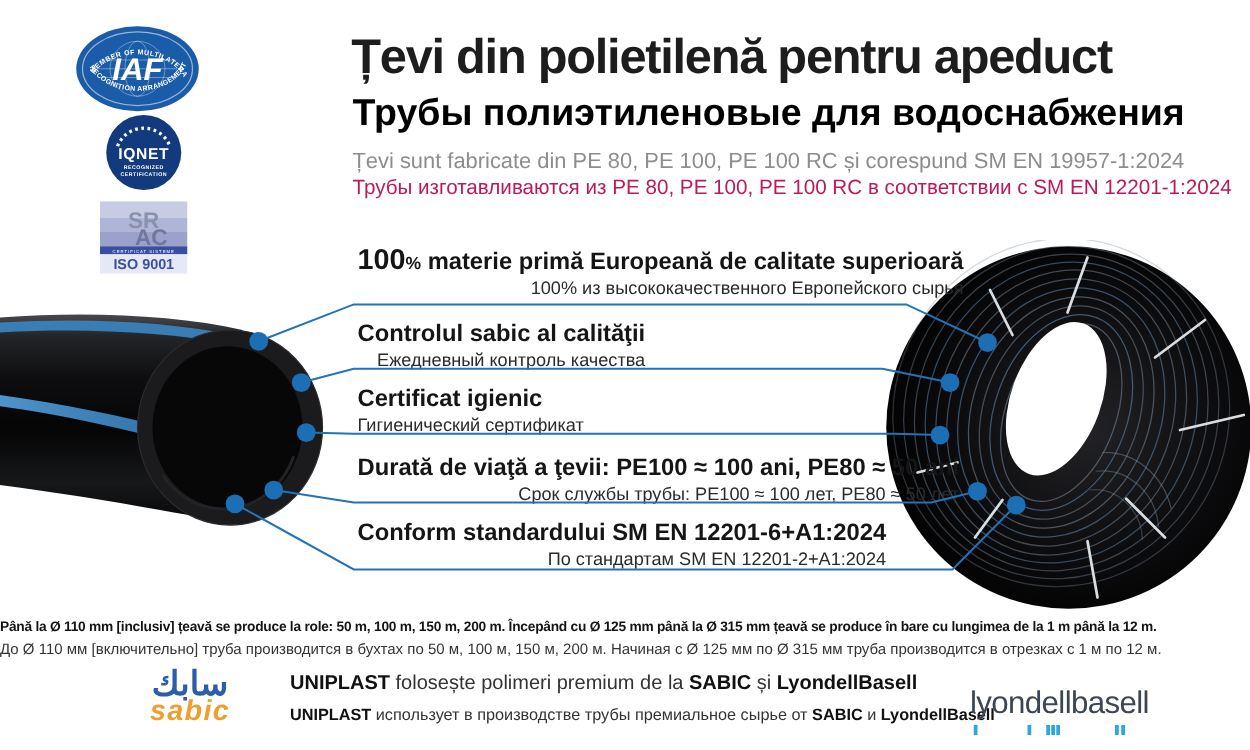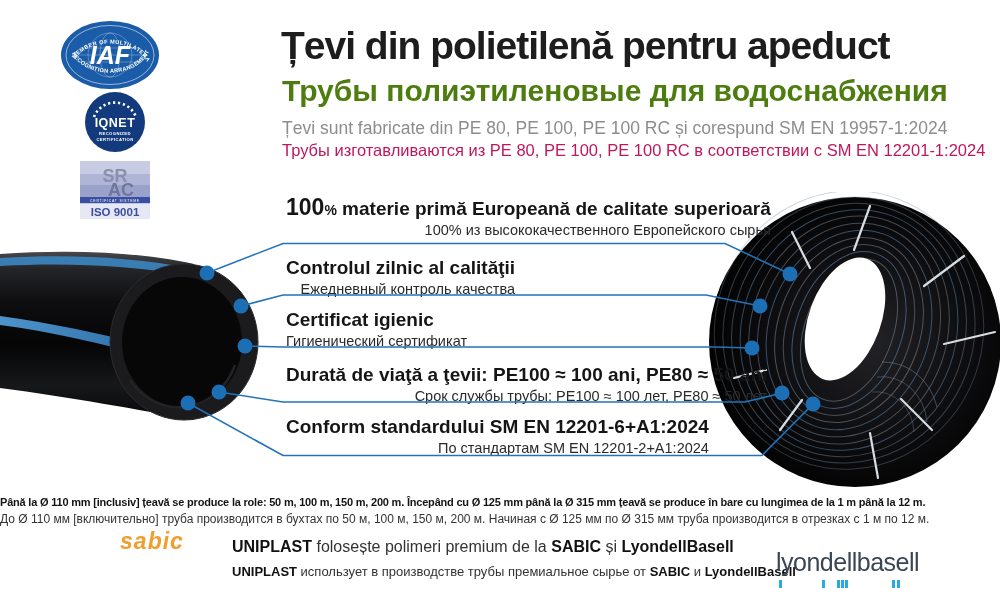--- a/index.html
+++ b/index.html
@@ -7,21 +7,21 @@
   .page{position:relative;width:1000px;height:600px;background:#fff;}
 
   
   .cert{position:absolute;}
   #iaf{left:58px;top:18px;width:104px;height:74px;}
   #iqnet{left:84px;top:91px;width:62px;height:62px;}
   #srac{left:80px;top:161px;width:70px;height:58px;}
 
   
   .title-ro{position:absolute;left:281px;top:24px;font-size:39px;font-weight:800;letter-spacing:-1px;color:#1d1d1d;white-space:nowrap;}
-  .title-ru{position:absolute;left:282px;top:74px;font-size:30px;font-weight:700;color:#4d7c0f;white-space:nowrap;}
+  .title-ru{position:absolute;left:282px;top:74px;font-size:30px;font-weight:700;color:#000000;white-space:nowrap;}
   .desc-ro{position:absolute;left:282px;top:118px;font-size:17.5px;color:#8d8d8d;white-space:nowrap;}
   .desc-ru{position:absolute;left:282px;top:141px;font-size:16.5px;color:#be185d;white-space:nowrap;}
 
   
   .feature{position:absolute;left:286px;white-space:nowrap;}
   .feature .t{color:#151515;line-height:20px;}
   .f-big{font-size:23px;font-weight:800;}
   .f-small{font-size:14px;font-weight:800;}
   .f-rest{font-size:19px;font-weight:800;}
   .feature .s{font-size:14.5px;color:#2a2a2a;line-height:18px;margin-top:1px;text-align:right;}
@@ -158,21 +158,21 @@
       <line x1="88" y1="238" x2="110" y2="208"></line>
       <line x1="42" y1="186" x2="74" y2="178"></line>
     </g>
   </svg>
 
   <div id="f1" class="feature">
     <div class="t"><span class="f-big">100</span><span class="f-small">%</span><span class="f-rest"> materie primă Europeană de calitate superioară</span></div>
     <div class="s">100% из высококачественного Европейского сырья</div>
   </div>
   <div id="f2" class="feature">
-    <div class="t"><span class="f-rest">Controlul zilnic al calităţii</span></div>
+    <div class="t"><span class="f-rest">Controlul sabic al calităţii</span></div>
     <div class="s">Ежедневный контроль качества</div>
   </div>
   <div id="f3" class="feature">
     <div class="t"><span class="f-rest">Certificat igienic</span></div>
     <div class="s">Гигиенический сертификат</div>
   </div>
   <div id="f4" class="feature">
     <div class="t"><span class="f-rest">Durată de viaţă a ţevii: PE100 ≈ 100 ani, PE80 ≈ 50 ani</span></div>
     <div class="s">Срок службы трубы: PE100 ≈ 100 лет, PE80 ≈ 50 лет</div>
   </div>
@@ -196,20 +196,21 @@
       <circle cx="782" cy="393" r="7.5" fill="#1d6fb5"></circle>
       <polyline points="188,403 283,455.5 762,455.5 813,404" fill="none" stroke="#2273b9" stroke-width="1.6"></polyline>
       <circle cx="188" cy="403" r="7.5" fill="#1d6fb5"></circle>
       <circle cx="813" cy="404" r="7.5" fill="#1d6fb5"></circle>
     </svg>
 
   <div class="note-ro">Până la Ø 110 mm [inclusiv] țeavă se produce la role: 50 m, 100 m, 150 m, 200 m. Începând cu Ø 125 mm până la Ø 315 mm țeavă se produce în bare cu lungimea de la 1 m până la 12 m.</div>
   <div class="note-ru">До Ø 110 мм [включительно] труба производится в бухтах по 50 м, 100 м, 150 м, 200 м. Начиная с Ø 125 мм по Ø 315 мм труба производится в отрезках с 1 м по 12 м.</div>
 
   <div id="sabic-logo">
+    <div class="sabic-ar">سابك</div>
     <div class="sabic-lat">sabic</div>
   </div>
   <div class="partner-ro"><span style="font-weight: 700; color: rgb(17, 17, 17);">UNIPLAST</span><span> folosește polimeri premium de la </span><span style="font-weight: 700; color: rgb(17, 17, 17);">SABIC</span><span> și </span><span style="font-weight: 700; color: rgb(17, 17, 17);">LyondellBasell</span></div>
   <div class="partner-ru"><span style="font-weight: 700; color: rgb(17, 17, 17);">UNIPLAST</span><span> использует в производстве трубы премиальное сырье от </span><span style="font-weight: 700; color: rgb(17, 17, 17);">SABIC</span><span> и </span><span style="font-weight: 700; color: rgb(17, 17, 17);">LyondellBasell</span></div>
   <div id="lyb-logo">
     <div class="lyb-text">lyondellbasell</div>
     <div class="lyb-tick" style="left:3px;"></div>
     <div class="lyb-tick" style="left:46px;"></div>
     <div class="lyb-tick" style="left:61px;"></div>
     <div class="lyb-tick" style="left:65px;"></div>

